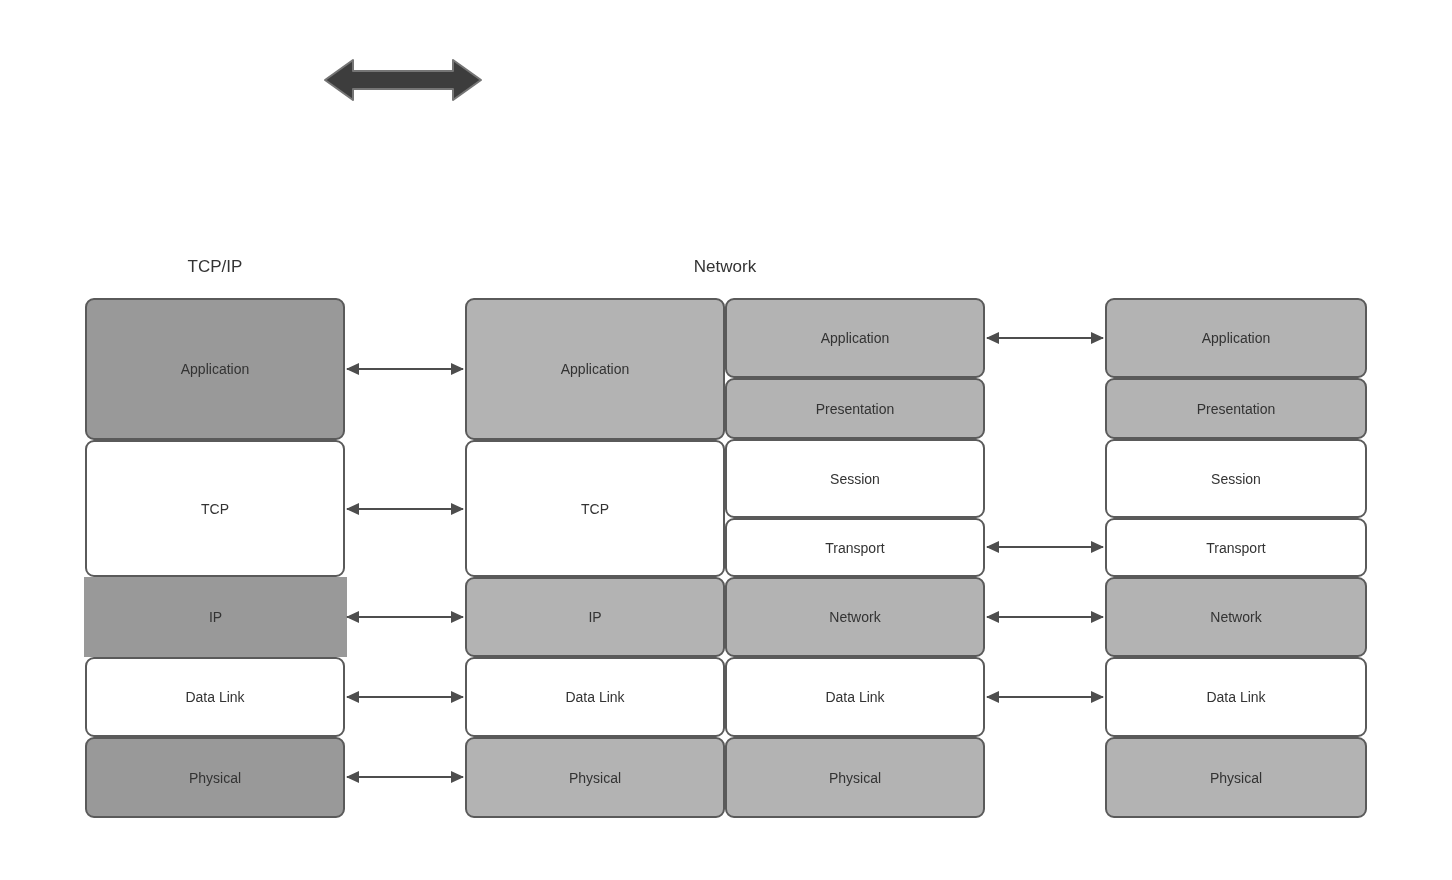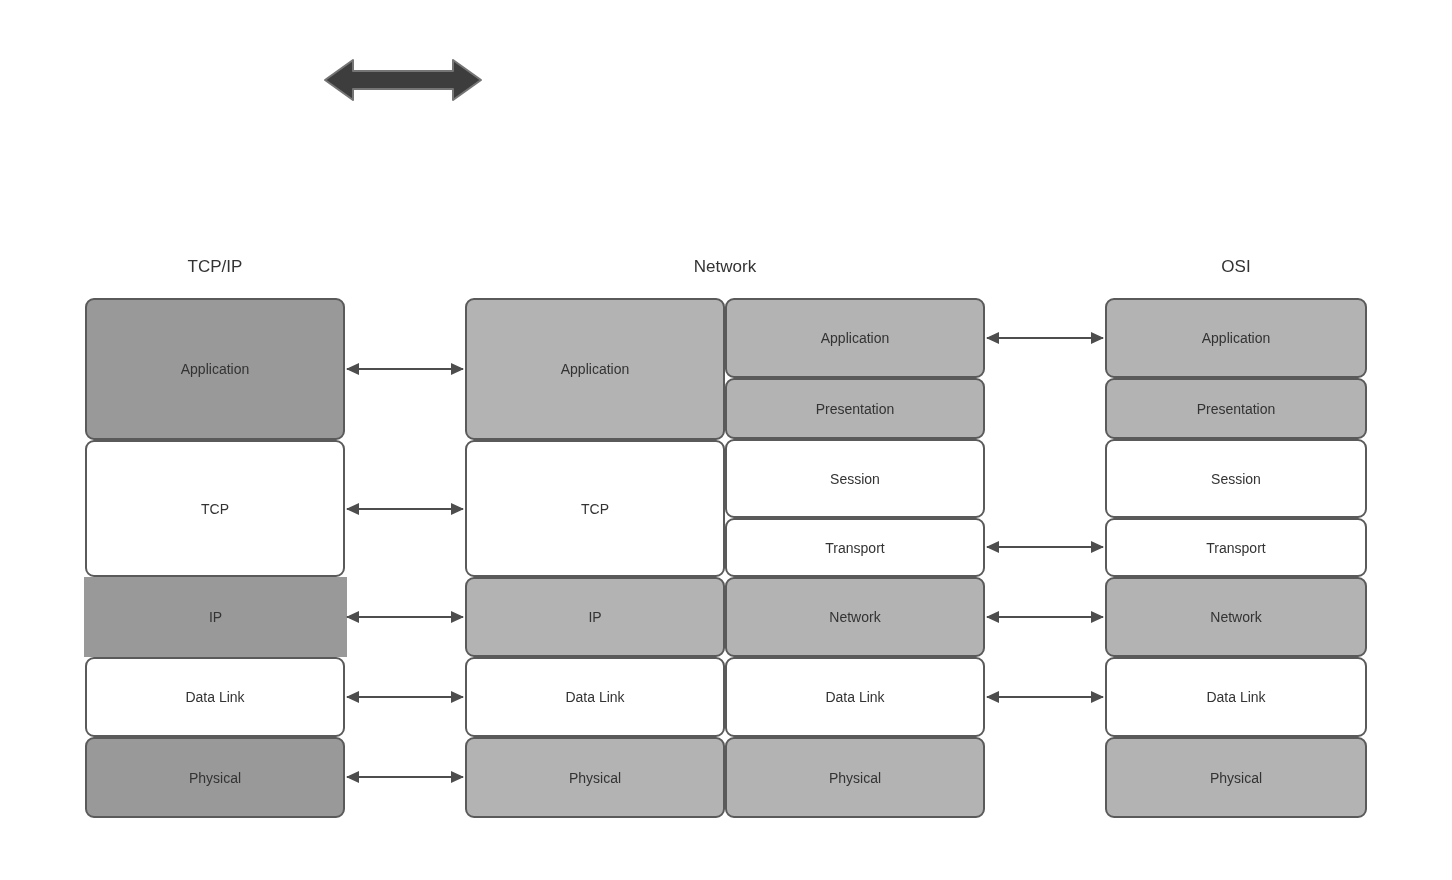--- a/index.html
+++ b/index.html
@@ -80,21 +80,20 @@
 <body>
 
 <div class="canvas">
 
   <svg class="thick-arrow" viewBox="0 0 160 44" xmlns="http://www.w3.org/2000/svg">
     <polygon points="2,22 30,2 30,13 130,13 130,2 158,22 130,42 130,31 30,31 30,42" style="fill:var(--thick-arrow-fill,#3d3d3d); stroke:var(--thick-arrow-stroke,#757575); stroke-width:2; stroke-linejoin:round;"></polygon>
   </svg>
 
   <div class="col-header" style="left:85px; width:260px;">TCP/IP</div>
   <div class="col-header" style="left:465px; width:520px;">Network</div>
-  <div class="col-header" style="left:1104px; width:264px;">OSI</div>
 
   <div class="box fill-dark" style="left:85px; width:260px; top:298px; height:142px;">Application</div>
   <div class="box fill-white" style="left:85px; width:260px; top:440px; height:137px;">TCP</div>
   <div class="box fill-dark no-border" style="left:84px; width:263px; top:577px; height:80px;">IP</div>
   <div class="box fill-white" style="left:85px; width:260px; top:657px; height:80px;">Data Link</div>
   <div class="box fill-dark" style="left:85px; width:260px; top:737px; height:81px;">Physical</div>
 
   <div class="box fill-light" style="left:465px; width:260px; top:298px; height:142px;">Application</div>
   <div class="box fill-white" style="left:465px; width:260px; top:440px; height:137px;">TCP</div>
   <div class="box fill-light" style="left:465px; width:260px; top:577px; height:80px;">IP</div>

